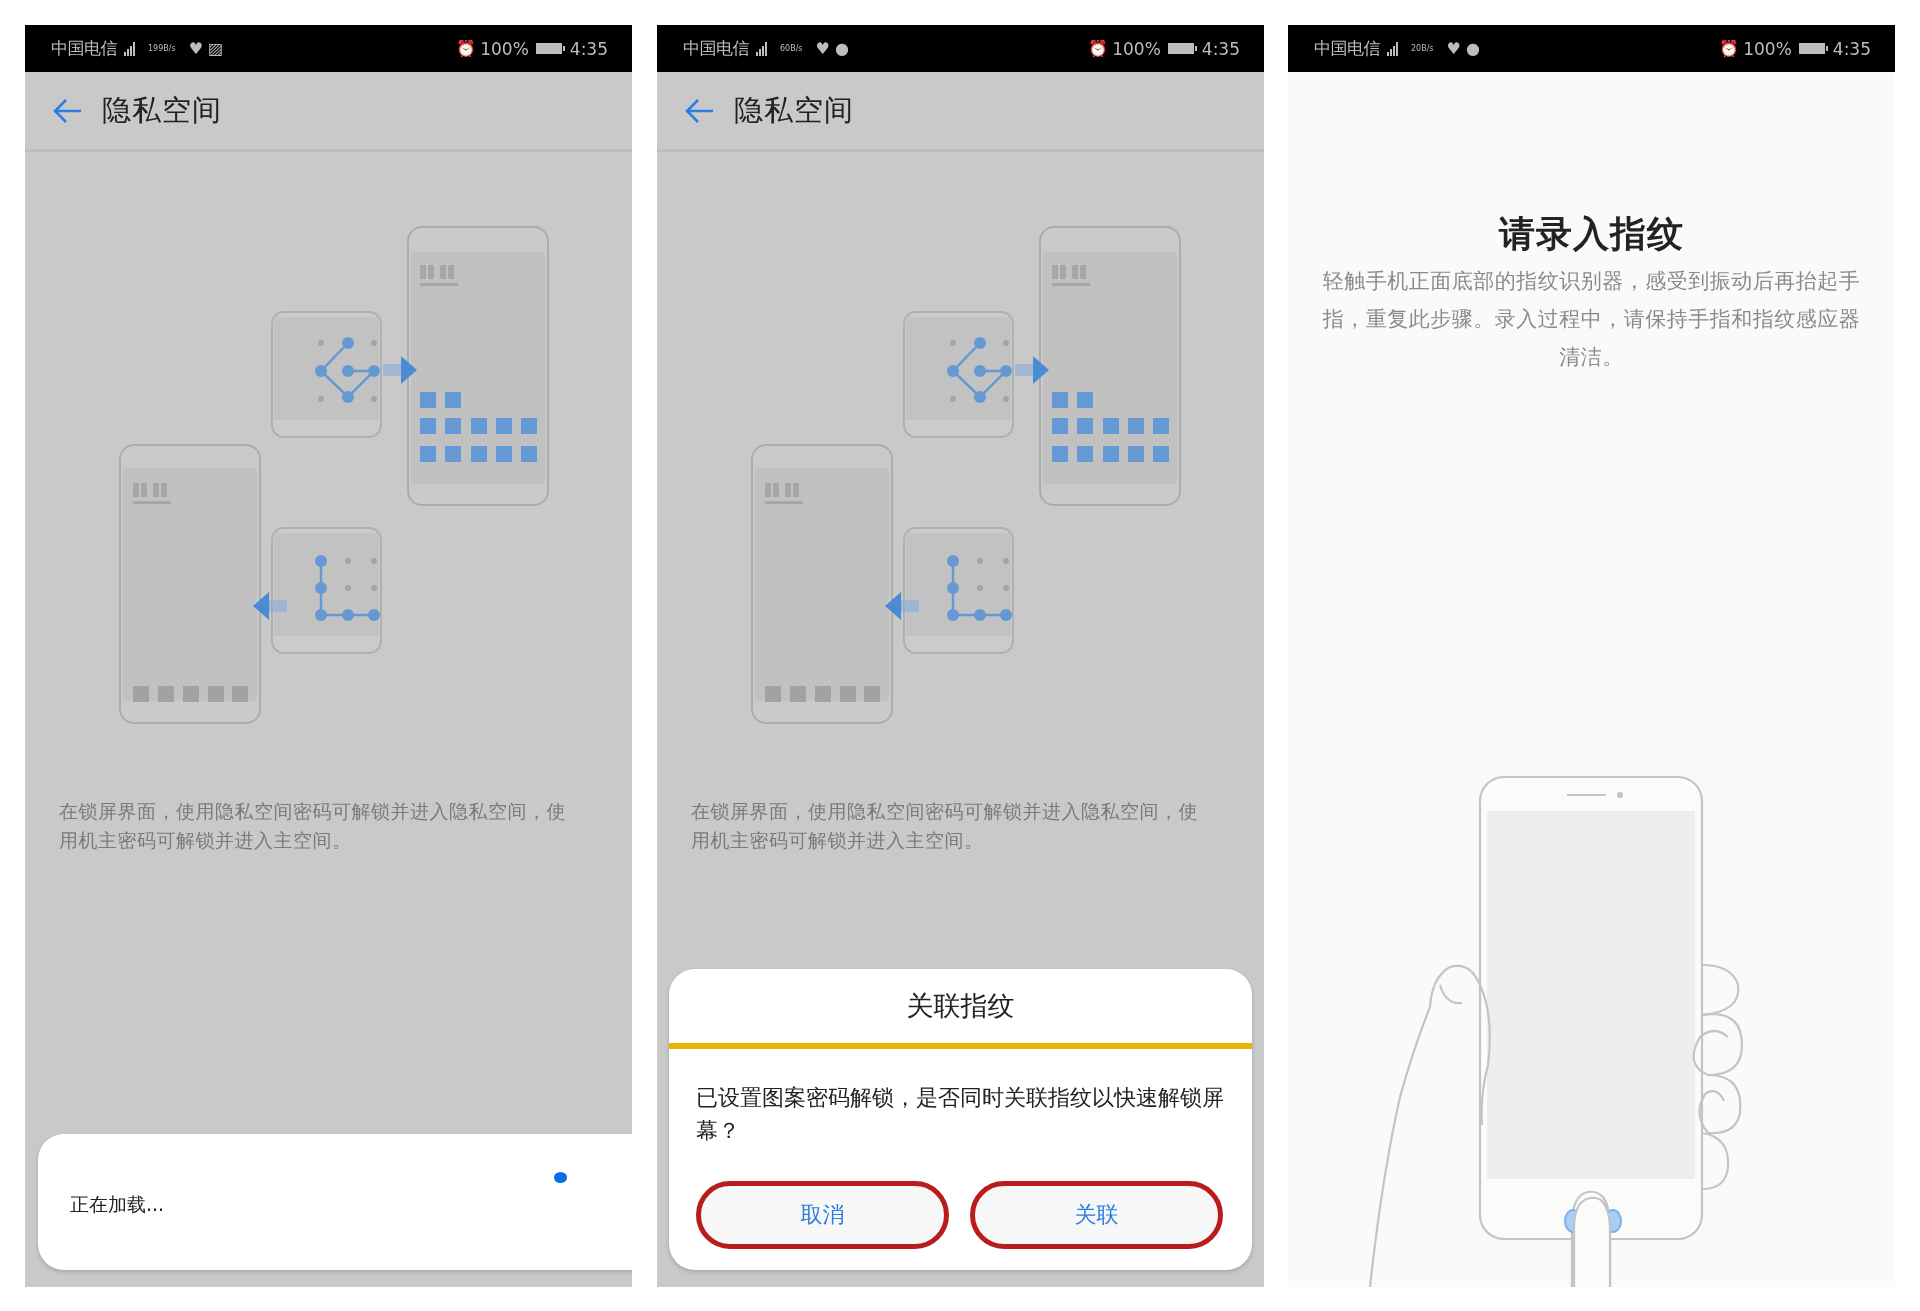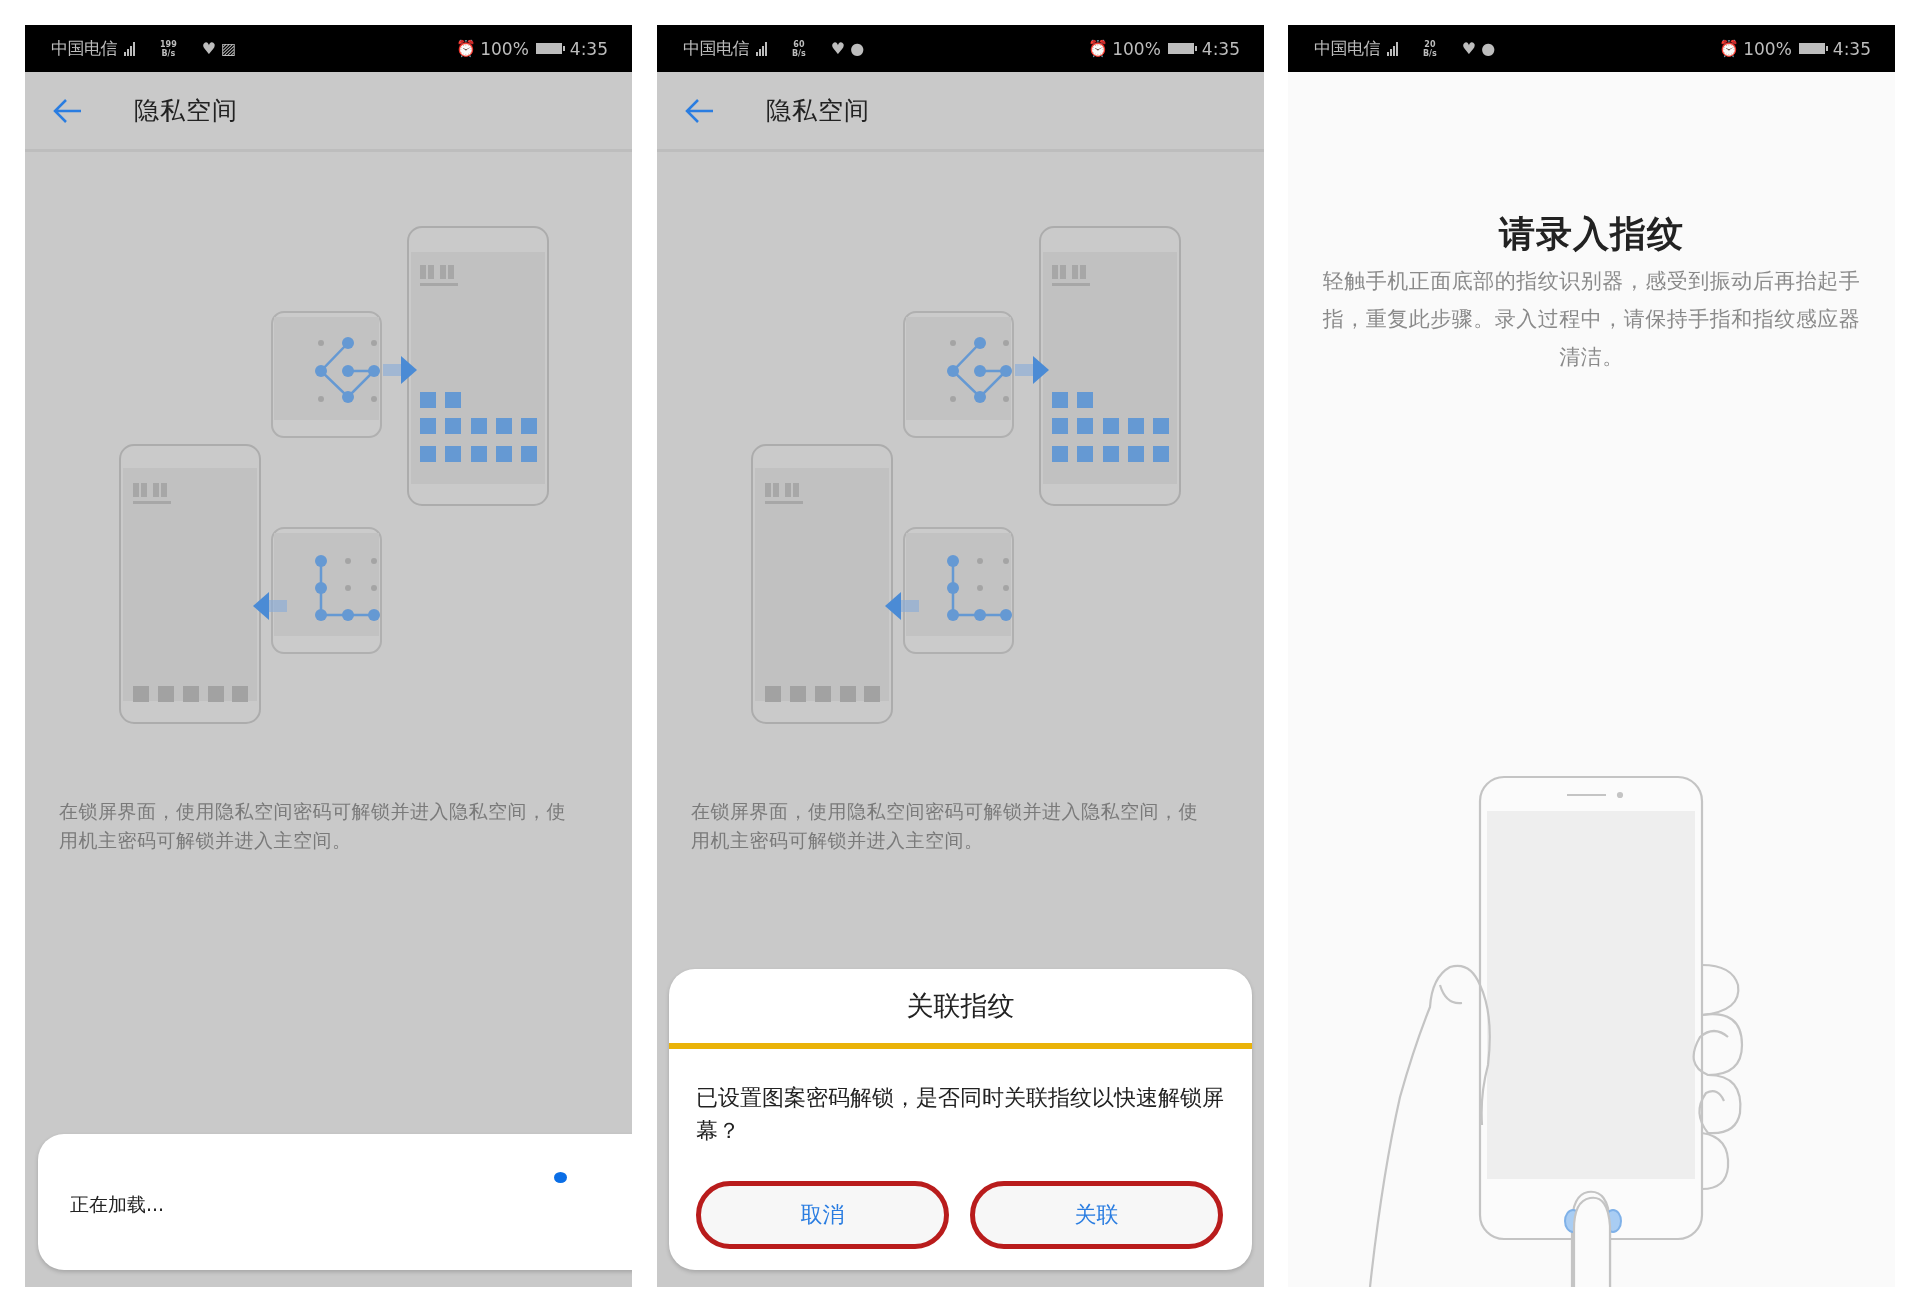--- a/index.html
+++ b/index.html
@@ -14,31 +14,31 @@
   #p3 { left: 1288px; }
 
   
   .statusbar { position: absolute; left: 0; top: 0; width: 100%; height: 47px; background: #000; color: #bdbdbd;
                font-size: 17px; display: flex; align-items: center; padding: 0 24px 0 26px; }
   .sb-left { display: flex; align-items: center; gap: 5px; }
   .sb-right { margin-left: auto; display: flex; align-items: center; gap: 4px; }
   .carrier { font-size: 17px; letter-spacing: -0.5px; }
   .signal { display: inline-flex; align-items: flex-end; gap: 1px; height: 14px; margin-left: 2px; }
   .signal i { display: block; width: 2px; background: #bdbdbd; }
-  .netspeed { display: inline-flex; flex-direction: column; font-size: 8px; line-height: 9px; align-items: center; margin: 0 20px; font-weight: bold; }
+  .netspeed { display: inline-flex; flex-direction: row; font-size: 8px; line-height: 9px; align-items: center; margin: 0 8px; }
   .sb-icon { font-size: 16px; line-height: 1; }
   .battery { display: inline-block; width: 26px; height: 11px; background: #bdbdbd; position: relative; margin: 0 4px 0 3px; }
   .battery::after { content: ""; position: absolute; right: -3px; top: 3px; width: 2px; height: 5px; background: #bdbdbd; }
 
   
   .header { position: absolute; top: 47px; left: 0; width: 100%; height: 80px; display: flex; align-items: center;
             border-bottom: 3px solid #bdbdbd; }
   .panel.light .header { border-bottom-color: #e3e3e3; }
   .back { width: 34px; height: 30px; margin-left: 28px; display: flex; align-items: center; cursor: pointer; }
-  .header-title { margin-left: 47px; font-size: 25px; color: #222; letter-spacing: 1px; }
+  .header-title { margin-left: 15px; font-size: 29px; color: #222; letter-spacing: 1px; }
 
   
   .illus { position: absolute; left: 0; top: 0; width: 607px; height: 760px; }
 
   .desc { position: absolute; left: 34px; top: 772px; width: 520px; font-size: 19px; line-height: 29px; color: #7a7a7a; letter-spacing: 0.5px; }
 
   
   .loading { position: absolute; left: 13px; top: 1109px; width: 676px; height: 136px; background: #fff; border-radius: 26px;
              box-shadow: 0 2px 4px rgba(0,0,0,0.18); }
   .loading-text { position: absolute; left: 32px; top: 58px; font-size: 19px; color: #222; }

